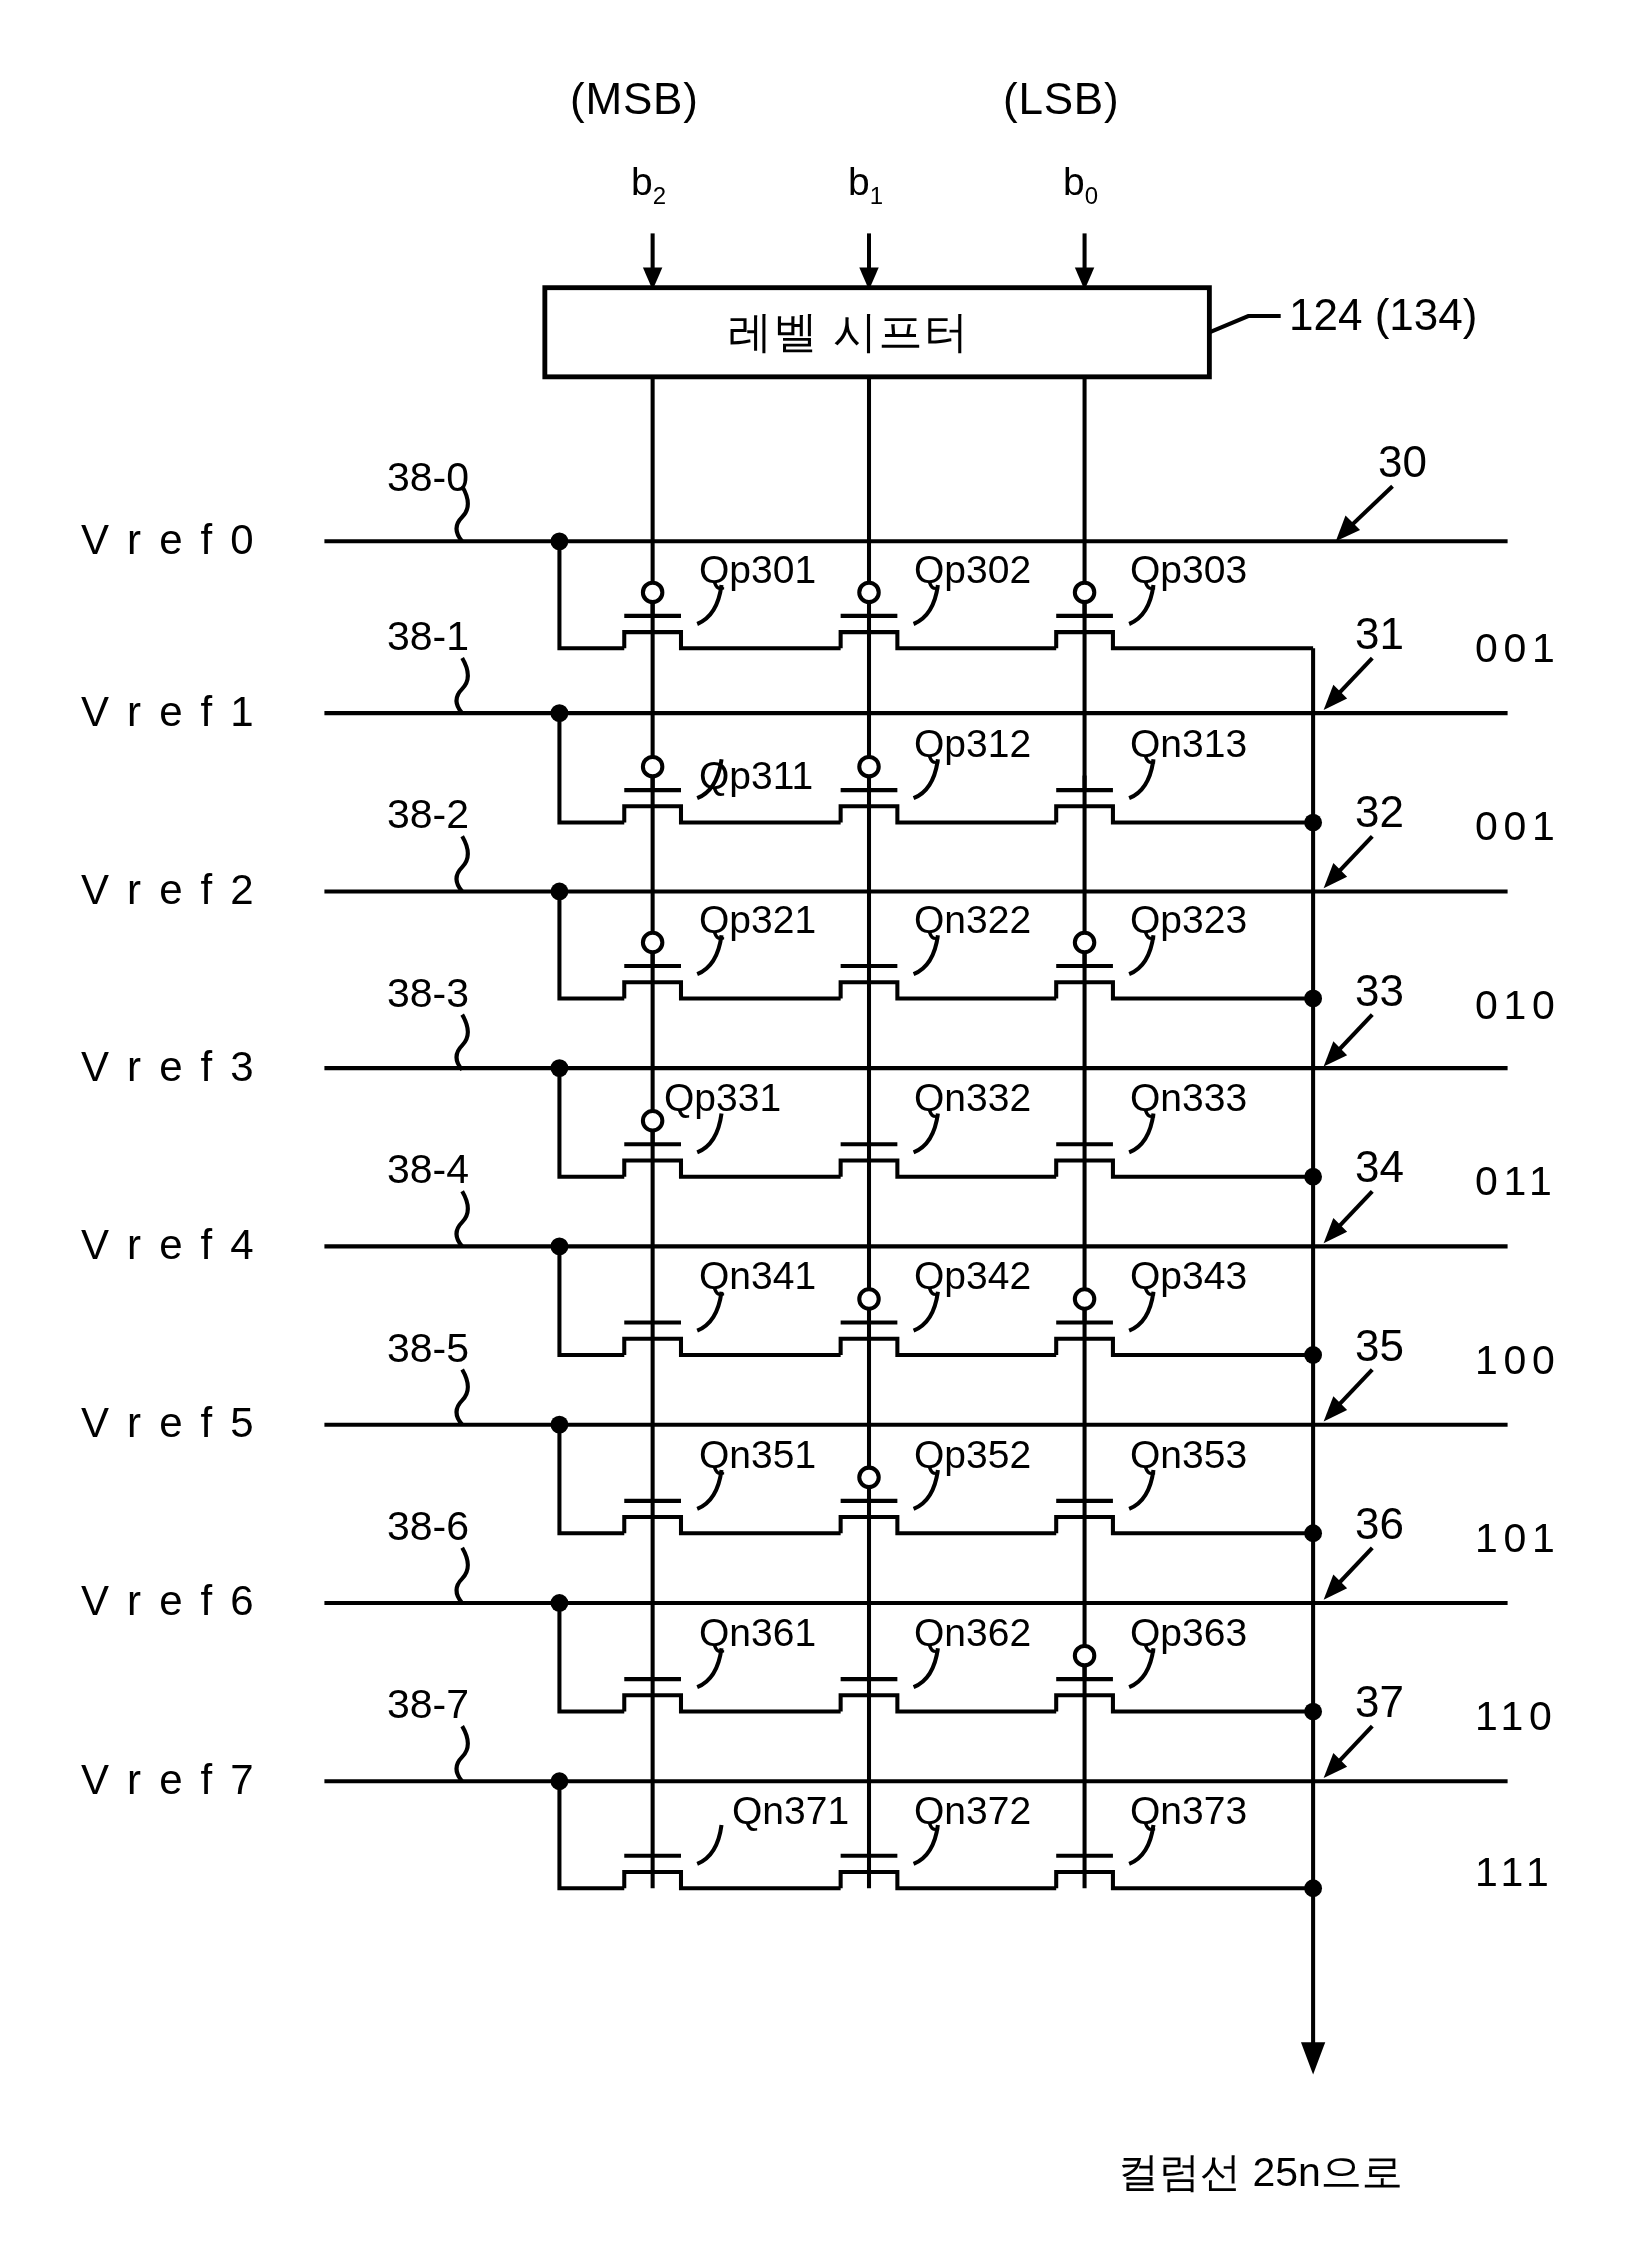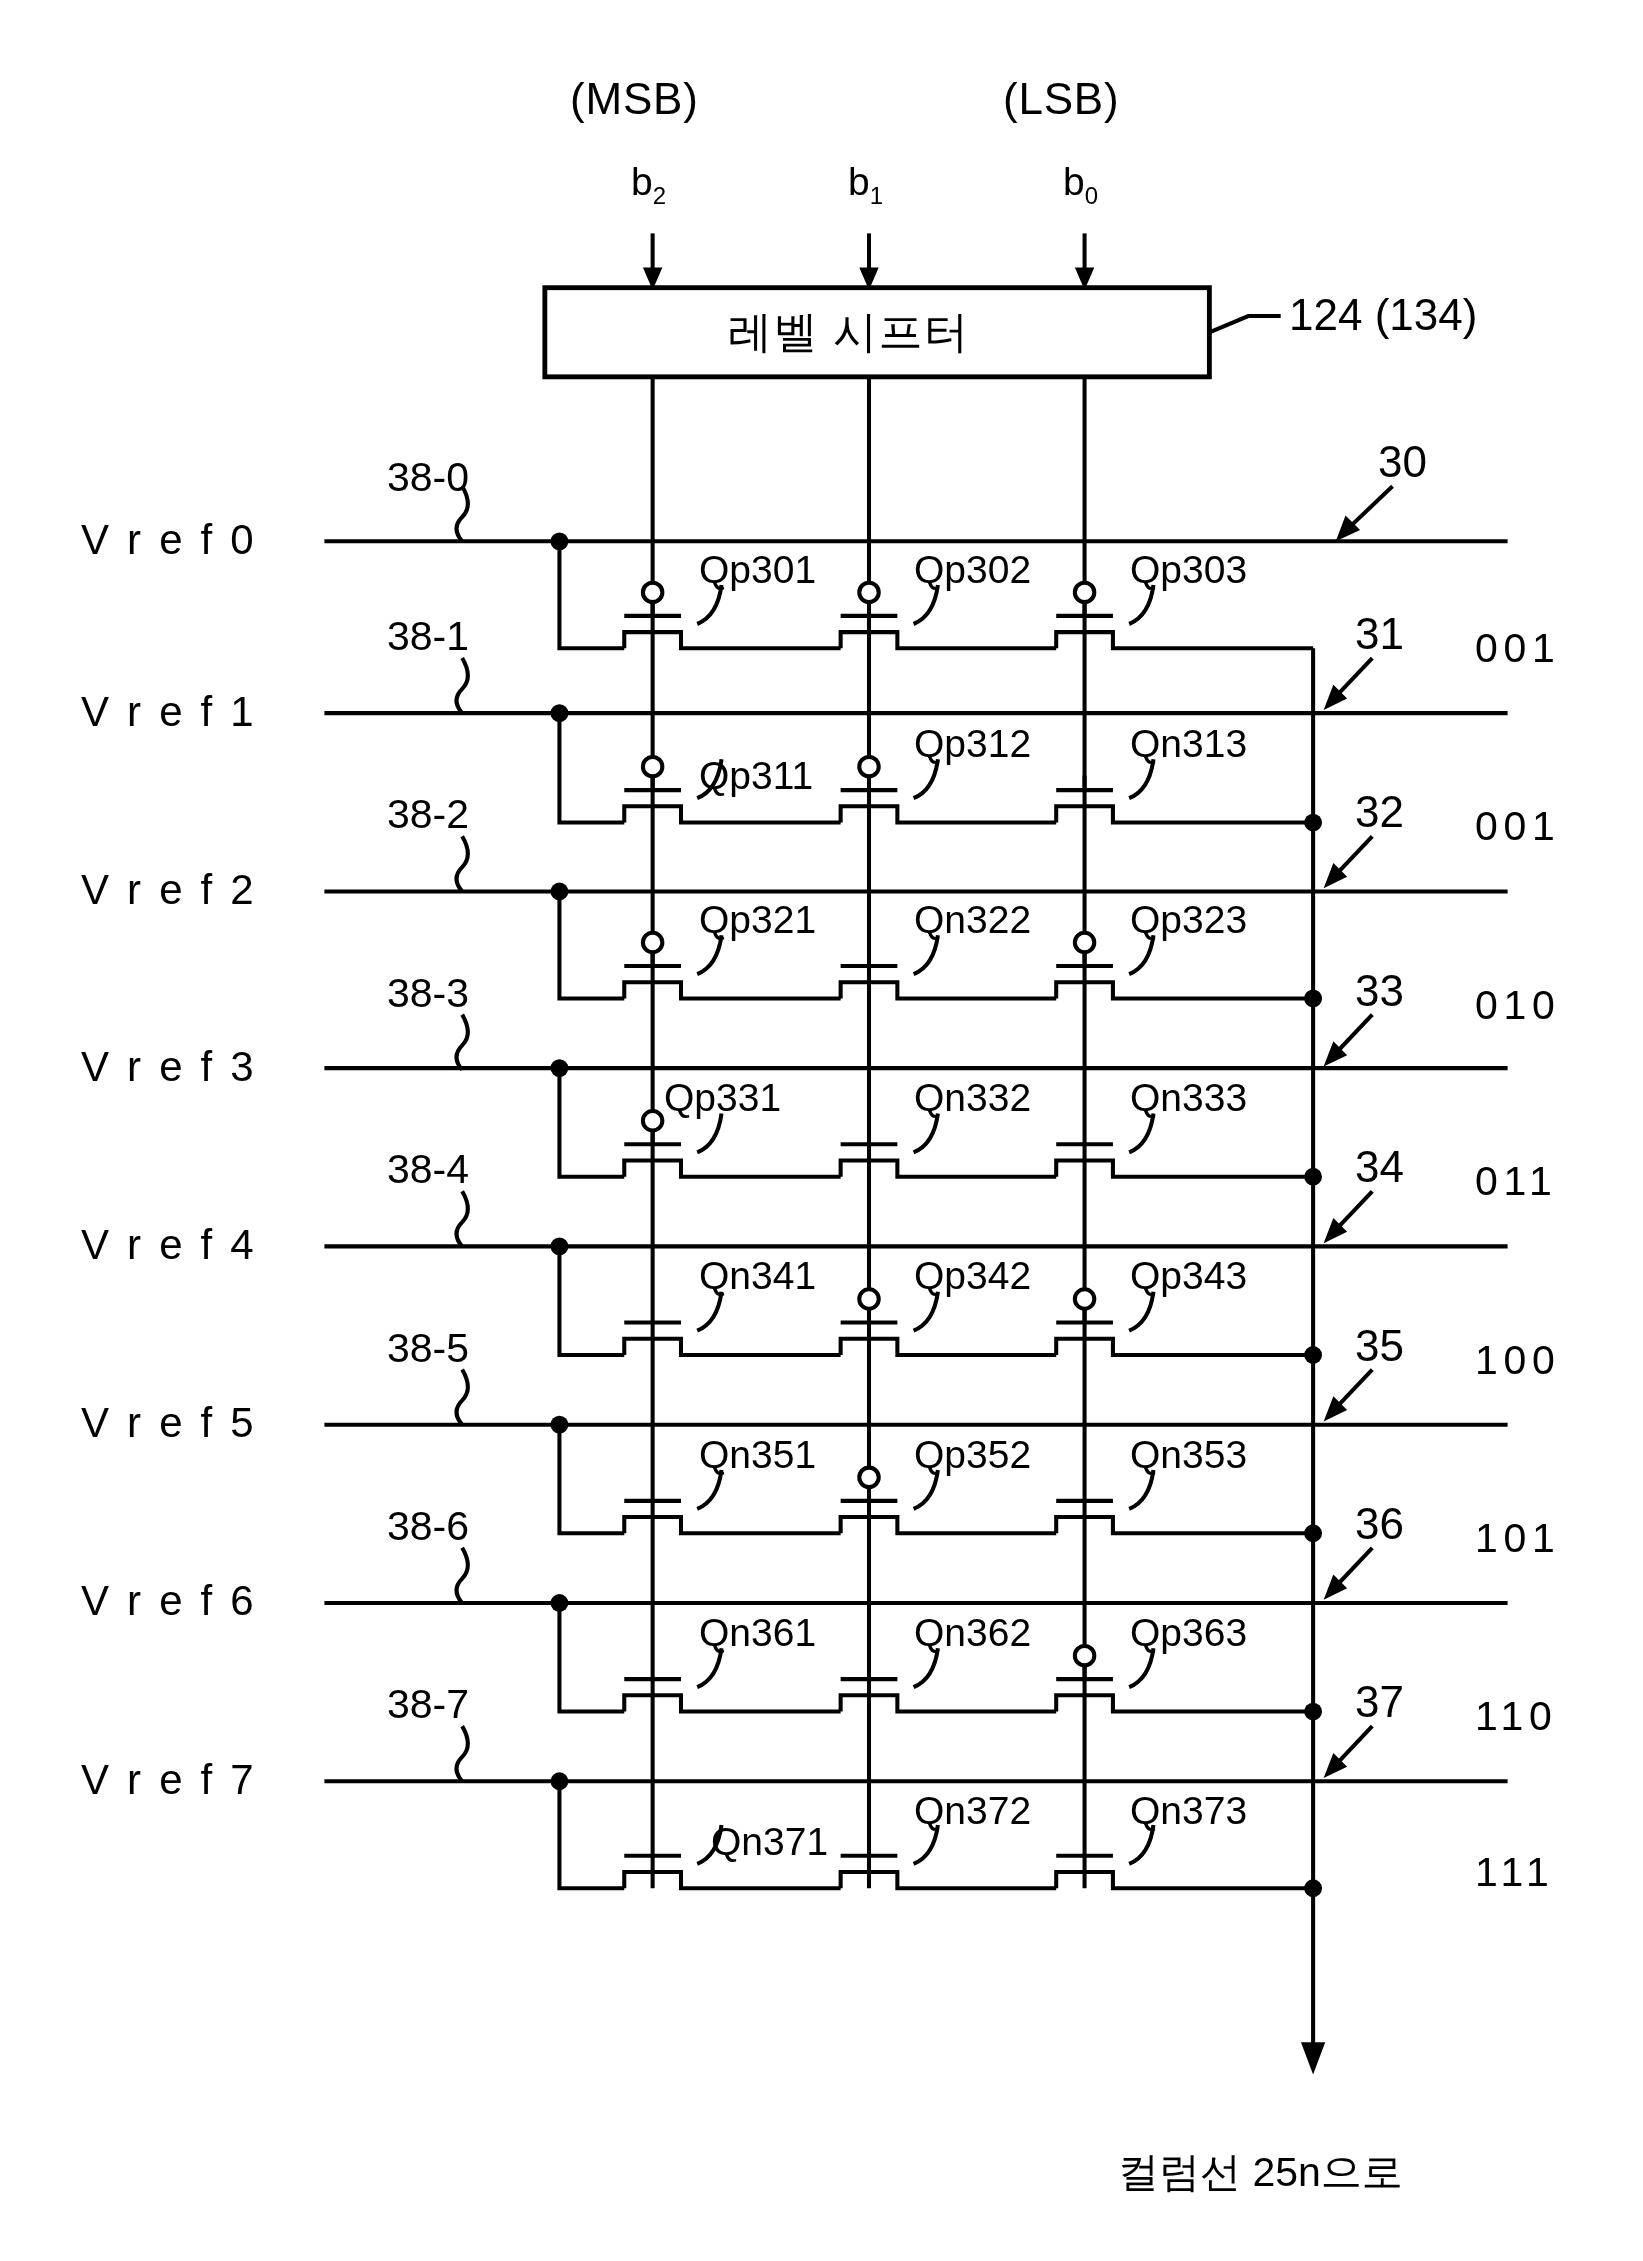--- a/index.html
+++ b/index.html
@@ -365,20 +365,20 @@
   <div class="lbl tr-label" style="left:1130px; top:1256px;">Qp343</div>
 
   <div class="lbl tr-label" style="left:699px; top:1435px;">Qn351</div>
   <div class="lbl tr-label" style="left:914px; top:1435px;">Qp352</div>
   <div class="lbl tr-label" style="left:1130px; top:1435px;">Qn353</div>
 
   <div class="lbl tr-label" style="left:699px; top:1613px;">Qn361</div>
   <div class="lbl tr-label" style="left:914px; top:1613px;">Qn362</div>
   <div class="lbl tr-label" style="left:1130px; top:1613px;">Qp363</div>
 
-  <div class="lbl tr-label" style="left:711px; top:1791px;margin-top:31px;">Qn371</div>
+  <div class="lbl tr-label" style="left:732px; top:1791px;">Qn371</div>
   <div class="lbl tr-label" style="left:914px; top:1791px;">Qn372</div>
   <div class="lbl tr-label" style="left:1130px; top:1791px;">Qn373</div>
 
   <div class="lbl caption" style="left:1118px; top:2140px;">컬럼선 25n으로</div>
 
 </div>
 
 
 </body></html>

